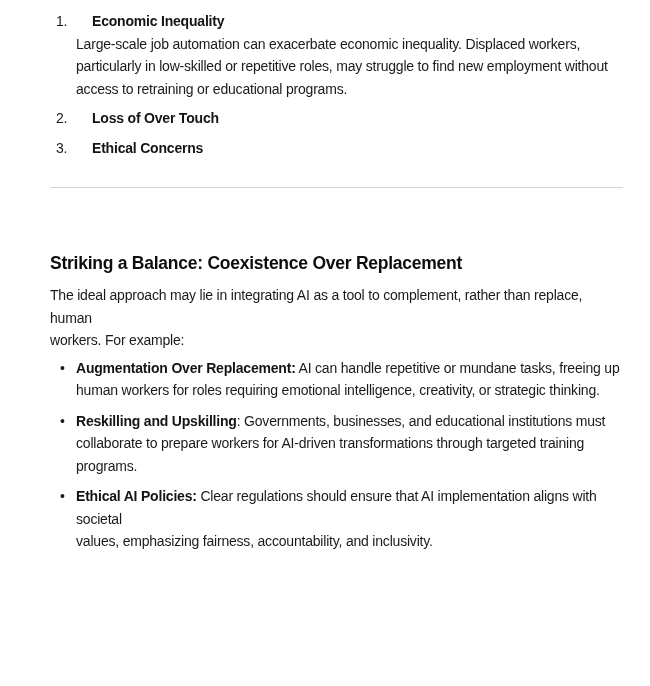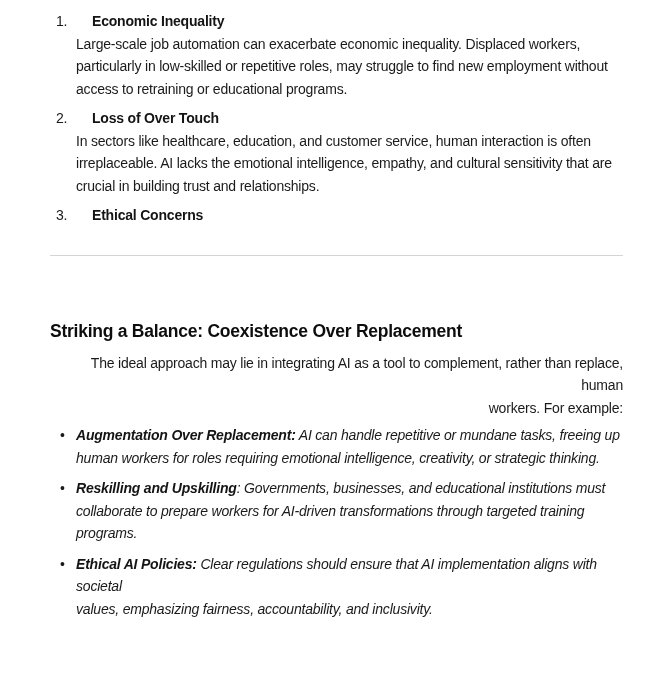--- a/index.html
+++ b/index.html
@@ -30,28 +30,28 @@
 
   
   h2.section-heading {
     margin-top: 63px;
     font-size: 17.5px;
     line-height: 24px;
     font-weight: 700;
     letter-spacing: -0.25px;
     color: #0d0d0d;
   }
-  p.section-intro { margin-top: 9px; white-space: pre-line; text-align: right; }
+  p.section-intro { margin-top: 9px; white-space: pre-line; }
 
   
   .bullet-list { margin-top: 5px; }
   .bitem { display: flex; align-items: flex-start; }
   .bitem + .bitem { margin-top: 8px; }
   .bmarker { flex: 0 0 26px; padding-left: 10px; }
-  .bcontent { flex: 1 1 auto; min-width: 0; white-space: pre-line; font-style: italic; }
+  .bcontent { flex: 1 1 auto; min-width: 0; white-space: pre-line; }
   .blabel { font-weight: 700; color: #141414; }
 </style>
 </head>
 <body>
 
 <div class="page">
 
   <div class="numbered-list">
 
     <div class="nitem">
@@ -61,23 +61,20 @@
         <div class="nbody">Large-scale job automation can exacerbate economic inequality. Displaced workers,
 particularly in low-skilled or repetitive roles, may struggle to find new employment without
 access to retraining or educational programs.</div>
       </div>
     </div>
 
     <div class="nitem">
       <span class="nmarker">2.</span>
       <div class="ncontent">
         <div class="ntitle">Loss of Over Touch</div>
-        <div class="nbody">In sectors like healthcare, education, and customer service, human interaction is often
-irreplaceable. AI lacks the emotional intelligence, empathy, and cultural sensitivity that are
-crucial in building trust and relationships.</div>
       </div>
     </div>
 
     <div class="nitem">
       <span class="nmarker">3.</span>
       <div class="ncontent">
         <div class="ntitle">Ethical Concerns</div>
       </div>
     </div>
 

